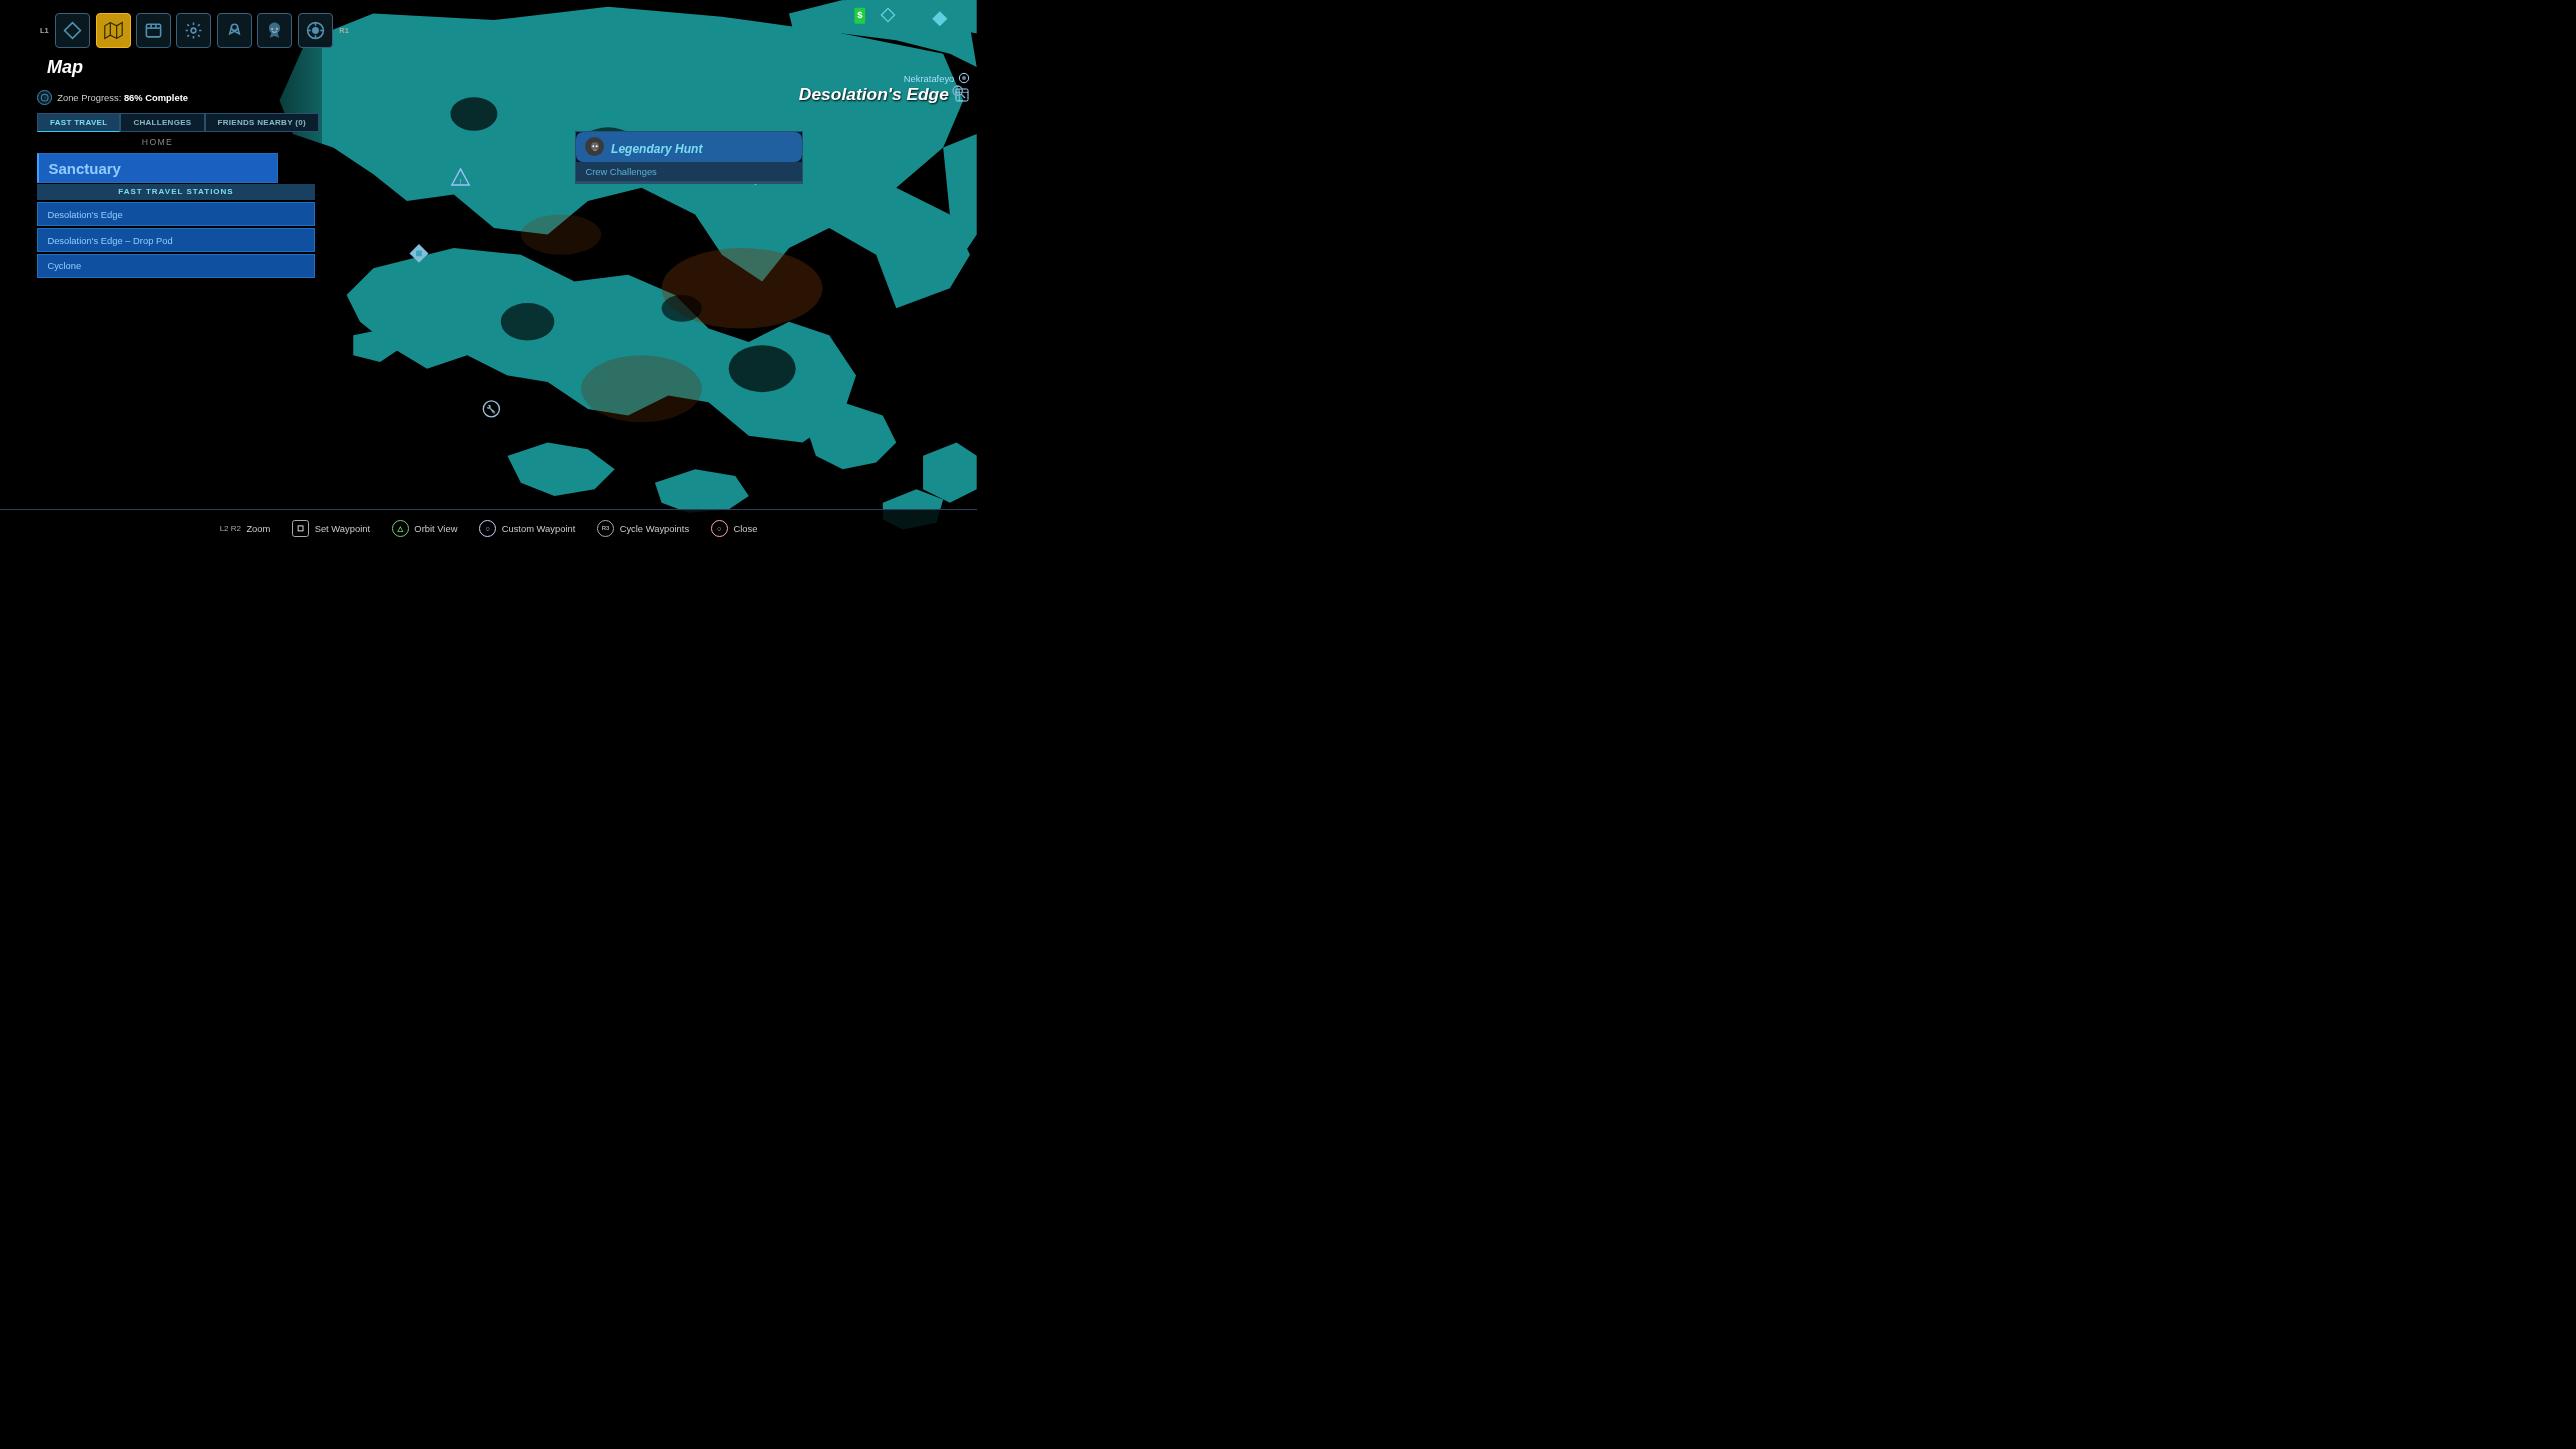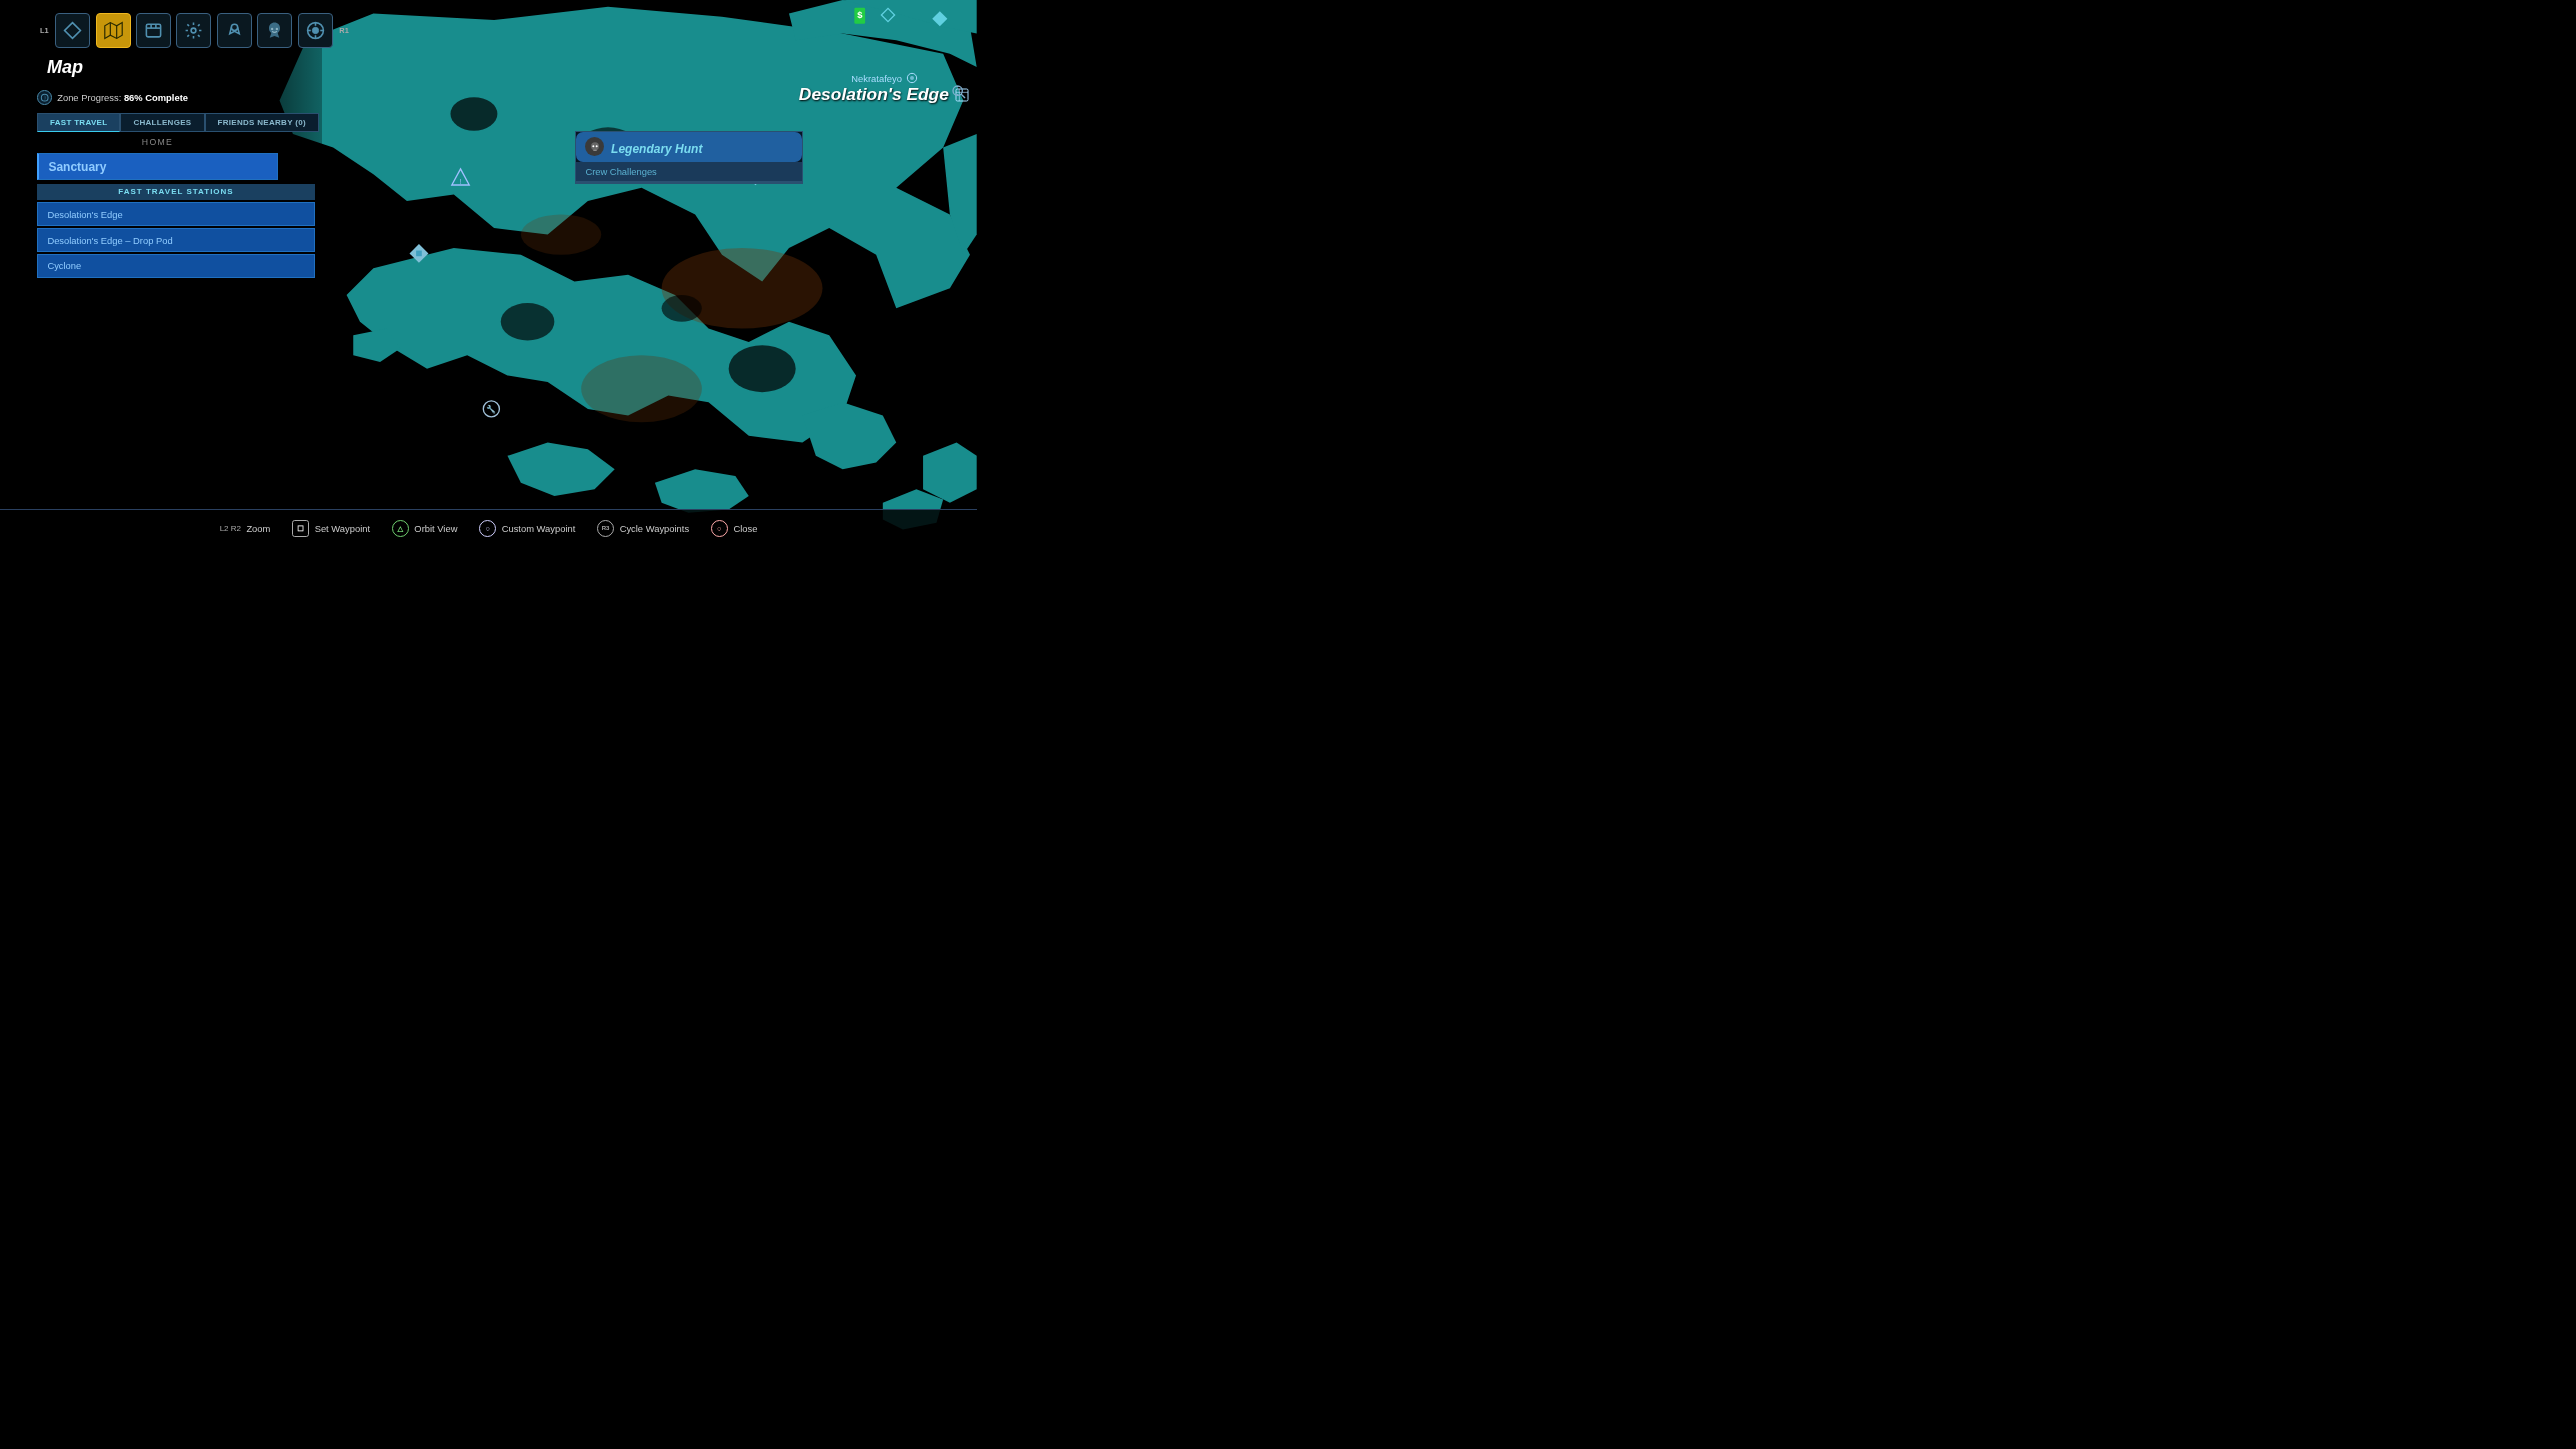--- a/index.html
+++ b/index.html
@@ -172,21 +172,21 @@
       padding: 2.7px 0;
       margin-bottom: 4px;
     }
 
     .location-btn {
       width: 100%;
       padding: 5.4px 9.4px;
       background: #1050a0;
       border: 0.7px solid #2070c0;
       color: #90ccff;
-      font-size: 12px;
+      font-size: 15px;
       font-weight: bold;
       cursor: pointer;
       margin-bottom: 2.7px;
       text-align: left;
     }
 
     .location-btn.active {
       background: #1a60c0;
       border-left: 2px solid #40a0ff;
     }
@@ -289,21 +289,21 @@
       top: 72px;
       right: 6.7px;
       text-align: right;
     }
 
     .zone-person {
       color: #aaddff;
       font-size: 9.4px;
       display: flex;
       align-items: center;
-      justify-content: center;
+      justify-content: flex-end;
       gap: 4px;
     }
 
     .zone-main-name {
       color: #fff;
       font-size: 17.4px;
       font-weight: bold;
       font-style: italic;
       text-shadow: 0.7px 0.7px 2px #000;
       display: flex;

